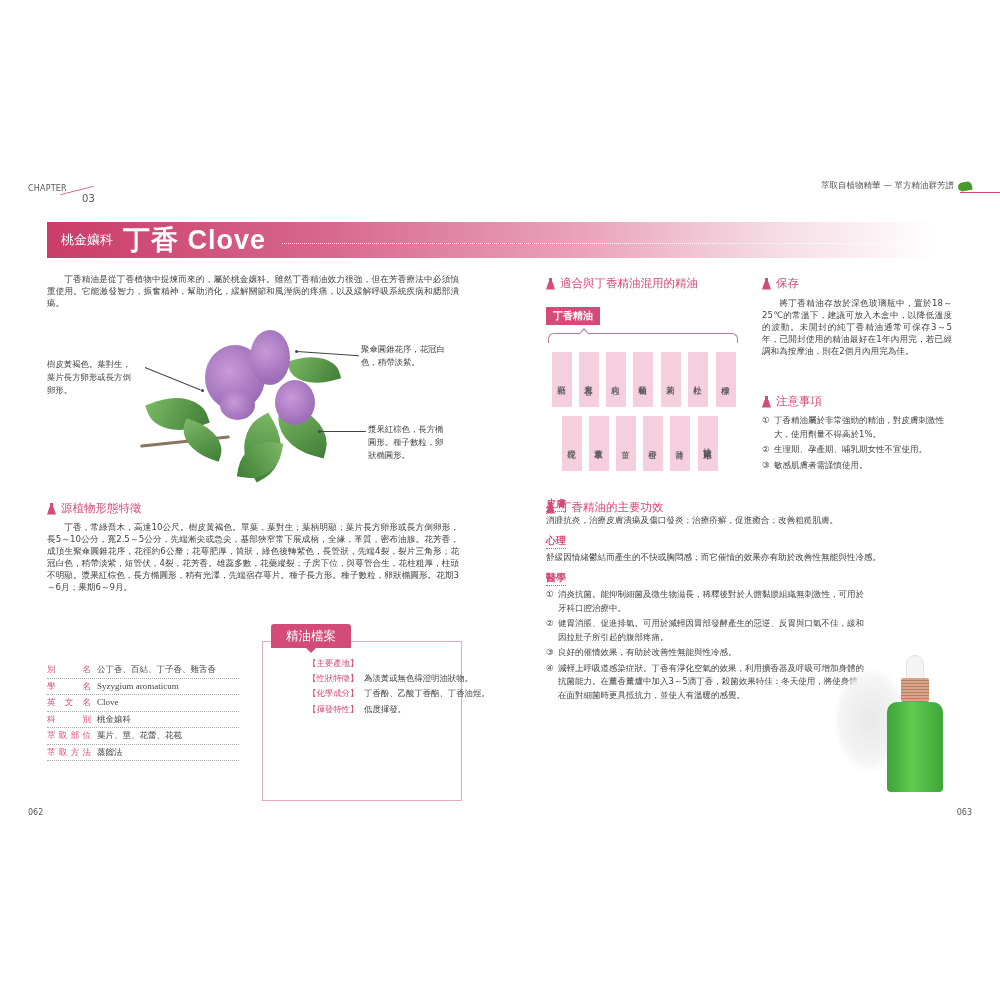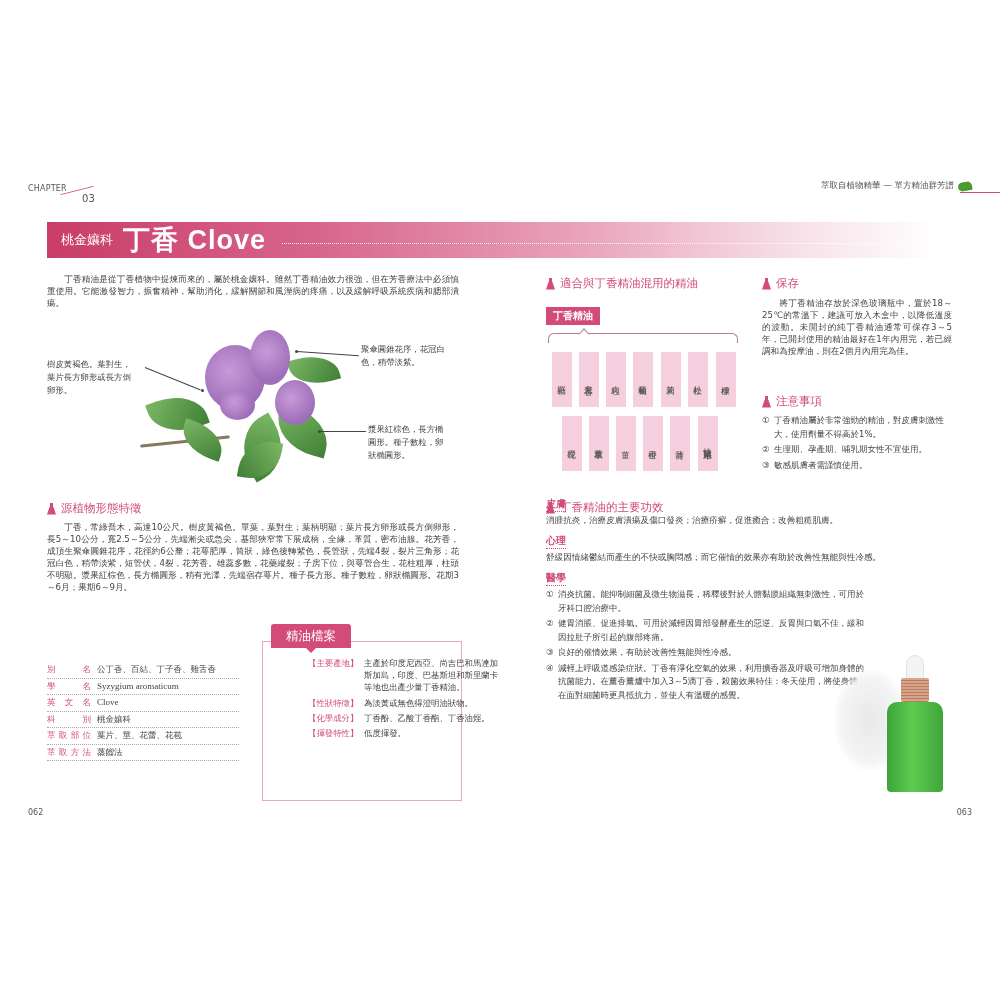--- a/index.html
+++ b/index.html
@@ -159,21 +159,20 @@
     <span class="info-label">萃取方法</span>
     <span class="info-val">蒸餾法</span>
   </div>
 </div>
 
 <div class="file-box"></div>
 <div class="file-tab">精油檔案</div>
 <div class="file-rows">
   <div class="file-row">
     <span class="file-key">【主要產地】</span>
-    <span class="file-val">主產於印度尼西亞、尚吉巴和馬達加斯加島，印度、巴基斯坦和斯里蘭卡等地也出產少量丁香精油。</span>
   </div>
   <div class="file-row">
     <span class="file-key">【性狀特徵】</span>
     <span class="file-val">為淡黃或無色得澄明油狀物。</span>
   </div>
   <div class="file-row">
     <span class="file-key">【化學成分】</span>
     <span class="file-val">丁香酚、乙酸丁香酯、丁香油烴。</span>
   </div>
   <div class="file-row">

